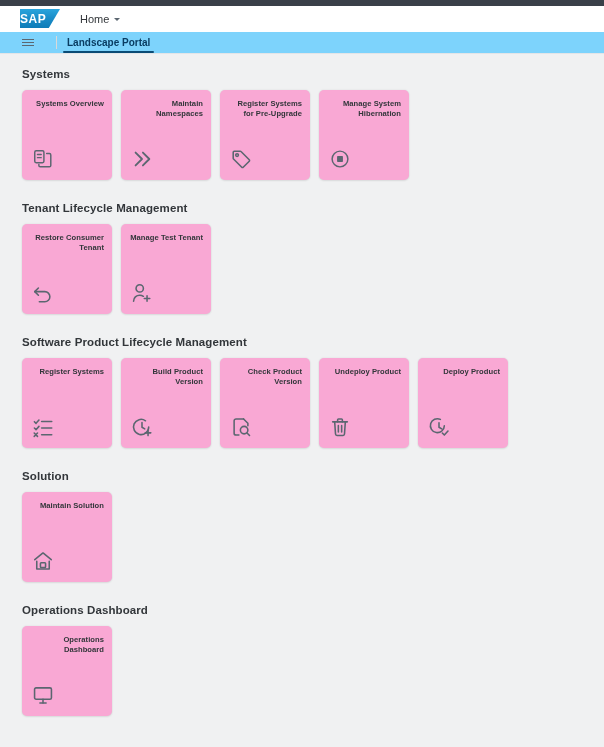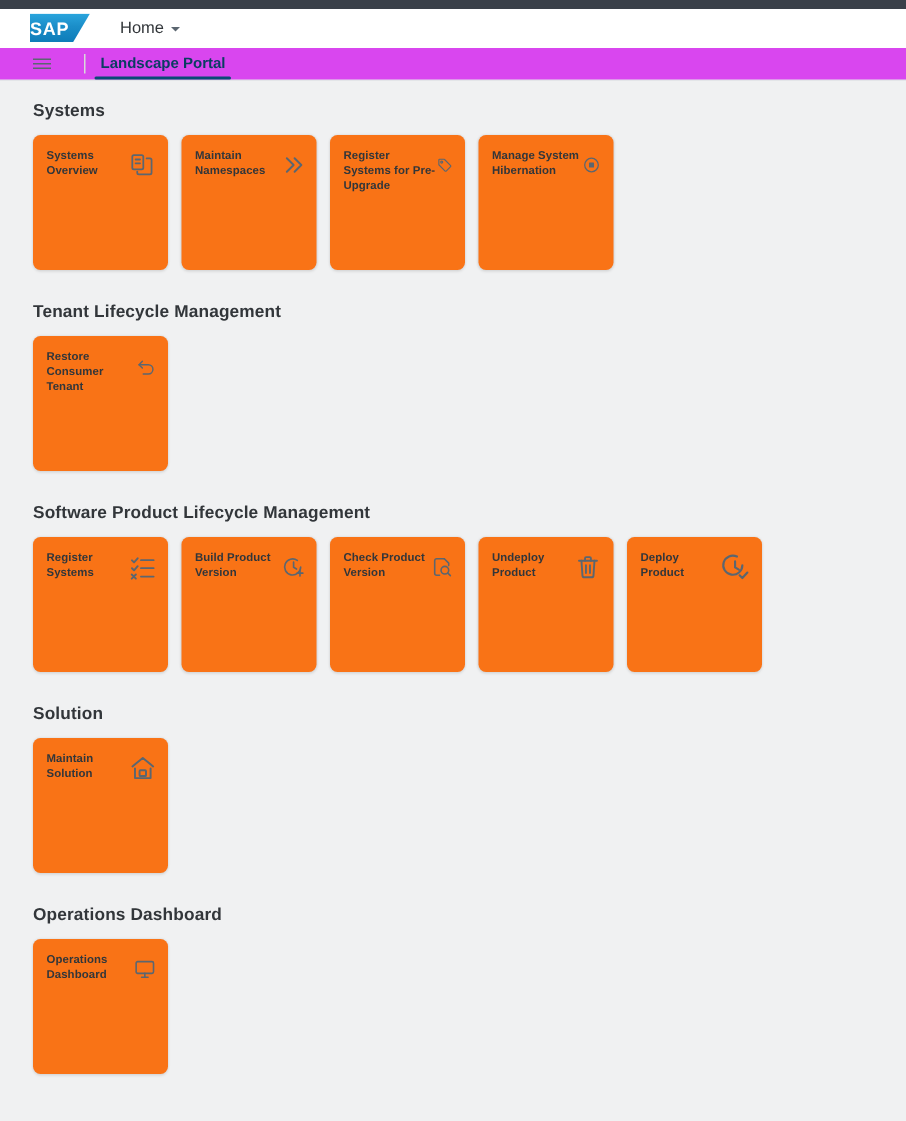--- a/index.html
+++ b/index.html
@@ -70,21 +70,21 @@
     width: 0; height: 0;
     border-left: 3.2px solid transparent;
     border-right: 3.2px solid transparent;
     border-top: 3.8px solid #5b6670;
     margin-top: 2px;
   }
 
   
   .sub-header {
     height: 22px;
-    background: #d946ef;
+    background: #7dd3fc;
     display: flex;
     align-items: stretch;
     border-bottom: 1px solid #e3e5e8;
   }
   .hamburger {
     width: 56px;
     display: flex;
     align-items: center;
     justify-content: center;
     cursor: pointer;
@@ -140,29 +140,30 @@
   .tile-row {
     display: flex;
     flex-wrap: wrap;
     padding-left: 22px;
     gap: 9px;
     margin-bottom: 22px;
   }
   .tile {
     width: 90px;
     height: 90px;
-    background: #f97316;
+    background: #f9a8d4;
     border-radius: 5px;
     box-shadow: 0 0 2px rgba(0,0,0,0.10), 0 1px 2px rgba(0,0,0,0.07);
     padding: 9px 8px 8px 9px;
     display: flex;
-    flex-direction: row;
+    flex-direction: column;
     justify-content: space-between;
     cursor: pointer;
     position: relative;
+    text-align: right;
   }
   .tile-title {
     font-size: 7.6px;
     font-weight: bold;
     color: #32363a;
     line-height: 1.32;
     letter-spacing: 0.05px;
     word-break: break-word;
   }
   .tile-icon {
@@ -256,20 +257,30 @@
         <div class="tile-row">
           <div class="tile">
             <div class="tile-title">Restore Consumer Tenant</div>
             <div class="tile-icon">
               <svg viewBox="0 0 24 24" fill="none" stroke="currentColor" stroke-width="1.7" stroke-linecap="round" stroke-linejoin="round">
                 <path d="M7 6.5L3 10.5l4 4"></path>
                 <path d="M3 10.5h11a5.5 5.5 0 0 1 0 11H8"></path>
               </svg>
             </div>
           </div>
+          <div class="tile">
+            <div class="tile-title">Manage Test Tenant</div>
+            <div class="tile-icon">
+              <svg viewBox="0 0 24 24" fill="none" stroke="currentColor" stroke-width="1.7" stroke-linecap="round" stroke-linejoin="round">
+                <circle cx="9.5" cy="7" r="4"></circle>
+                <path d="M2.8 21c0-3.9 3-6.6 6.7-6.6 1.5 0 2.9.43 4 1.2"></path>
+                <path d="M17.5 15v6M14.5 18h6"></path>
+              </svg>
+            </div>
+          </div>
         </div>
       </div>
       <div class="section">
         <div class="section-title">Software Product Lifecycle Management</div>
         <div class="tile-row">
           <div class="tile">
             <div class="tile-title">Register Systems</div>
             <div class="tile-icon">
               <svg viewBox="0 0 24 24" fill="none" stroke="currentColor" stroke-width="1.7" stroke-linecap="round" stroke-linejoin="round">
                 <path d="M2.6 6.2l1.8 1.8 3.2-3.6"></path>

